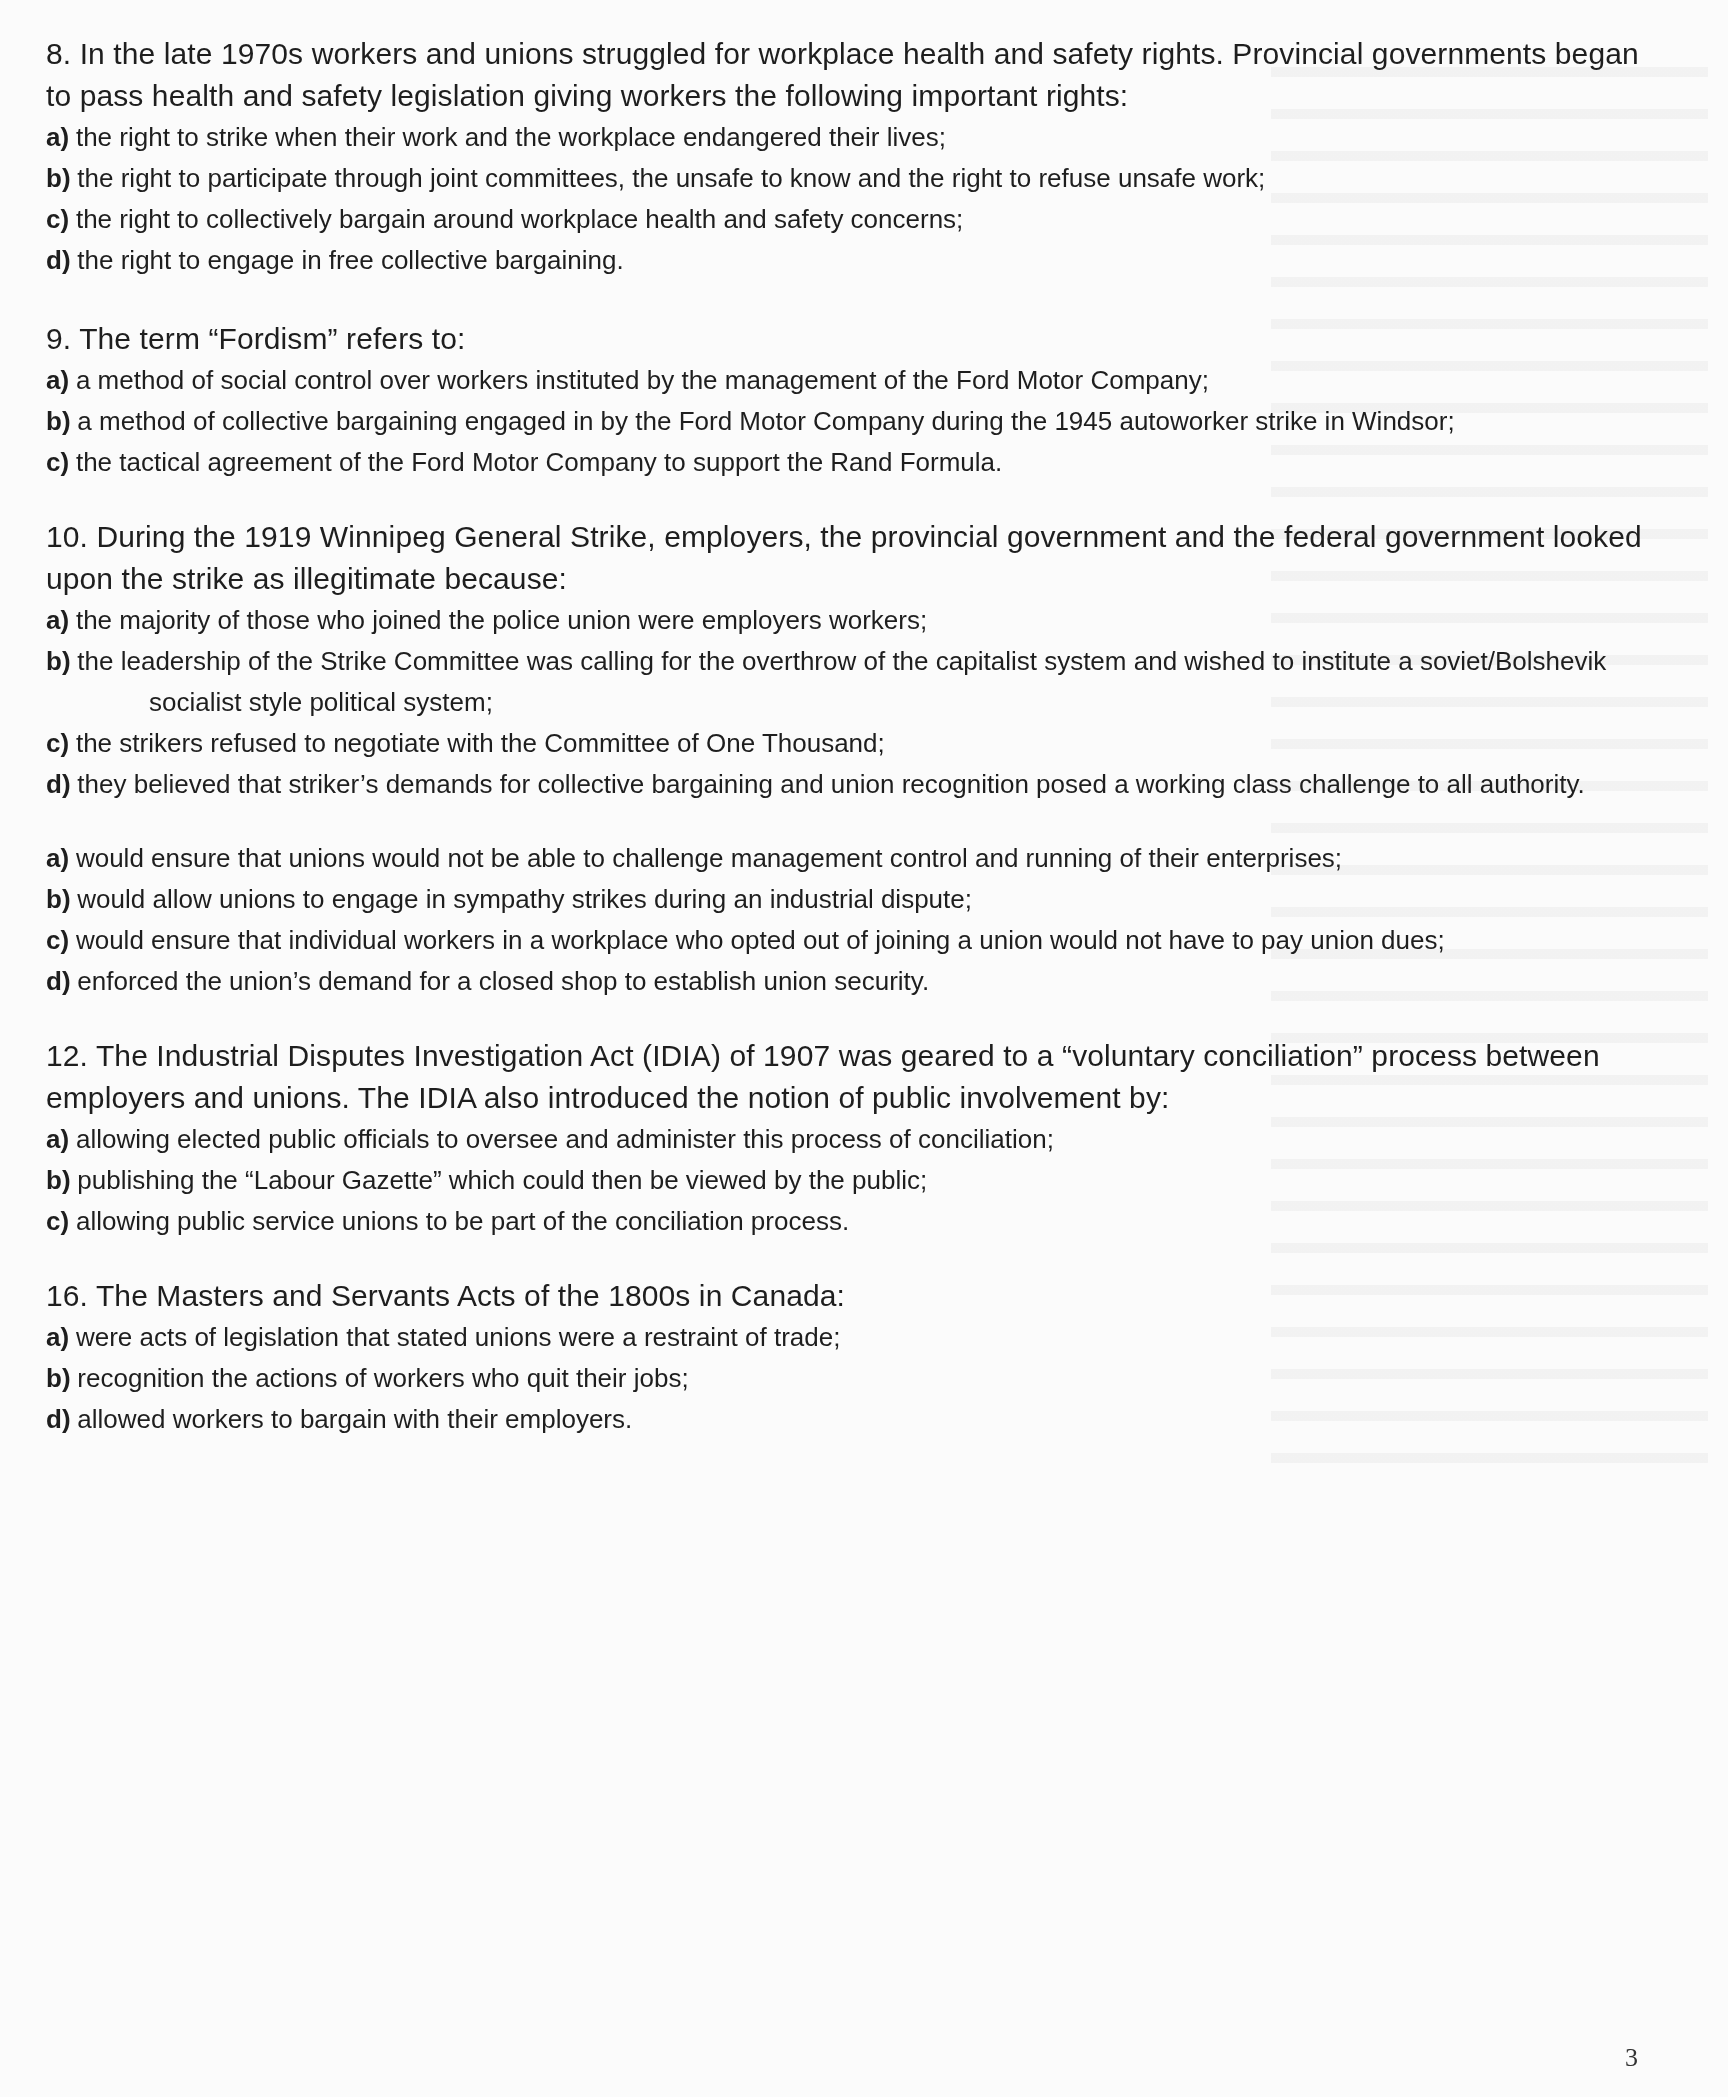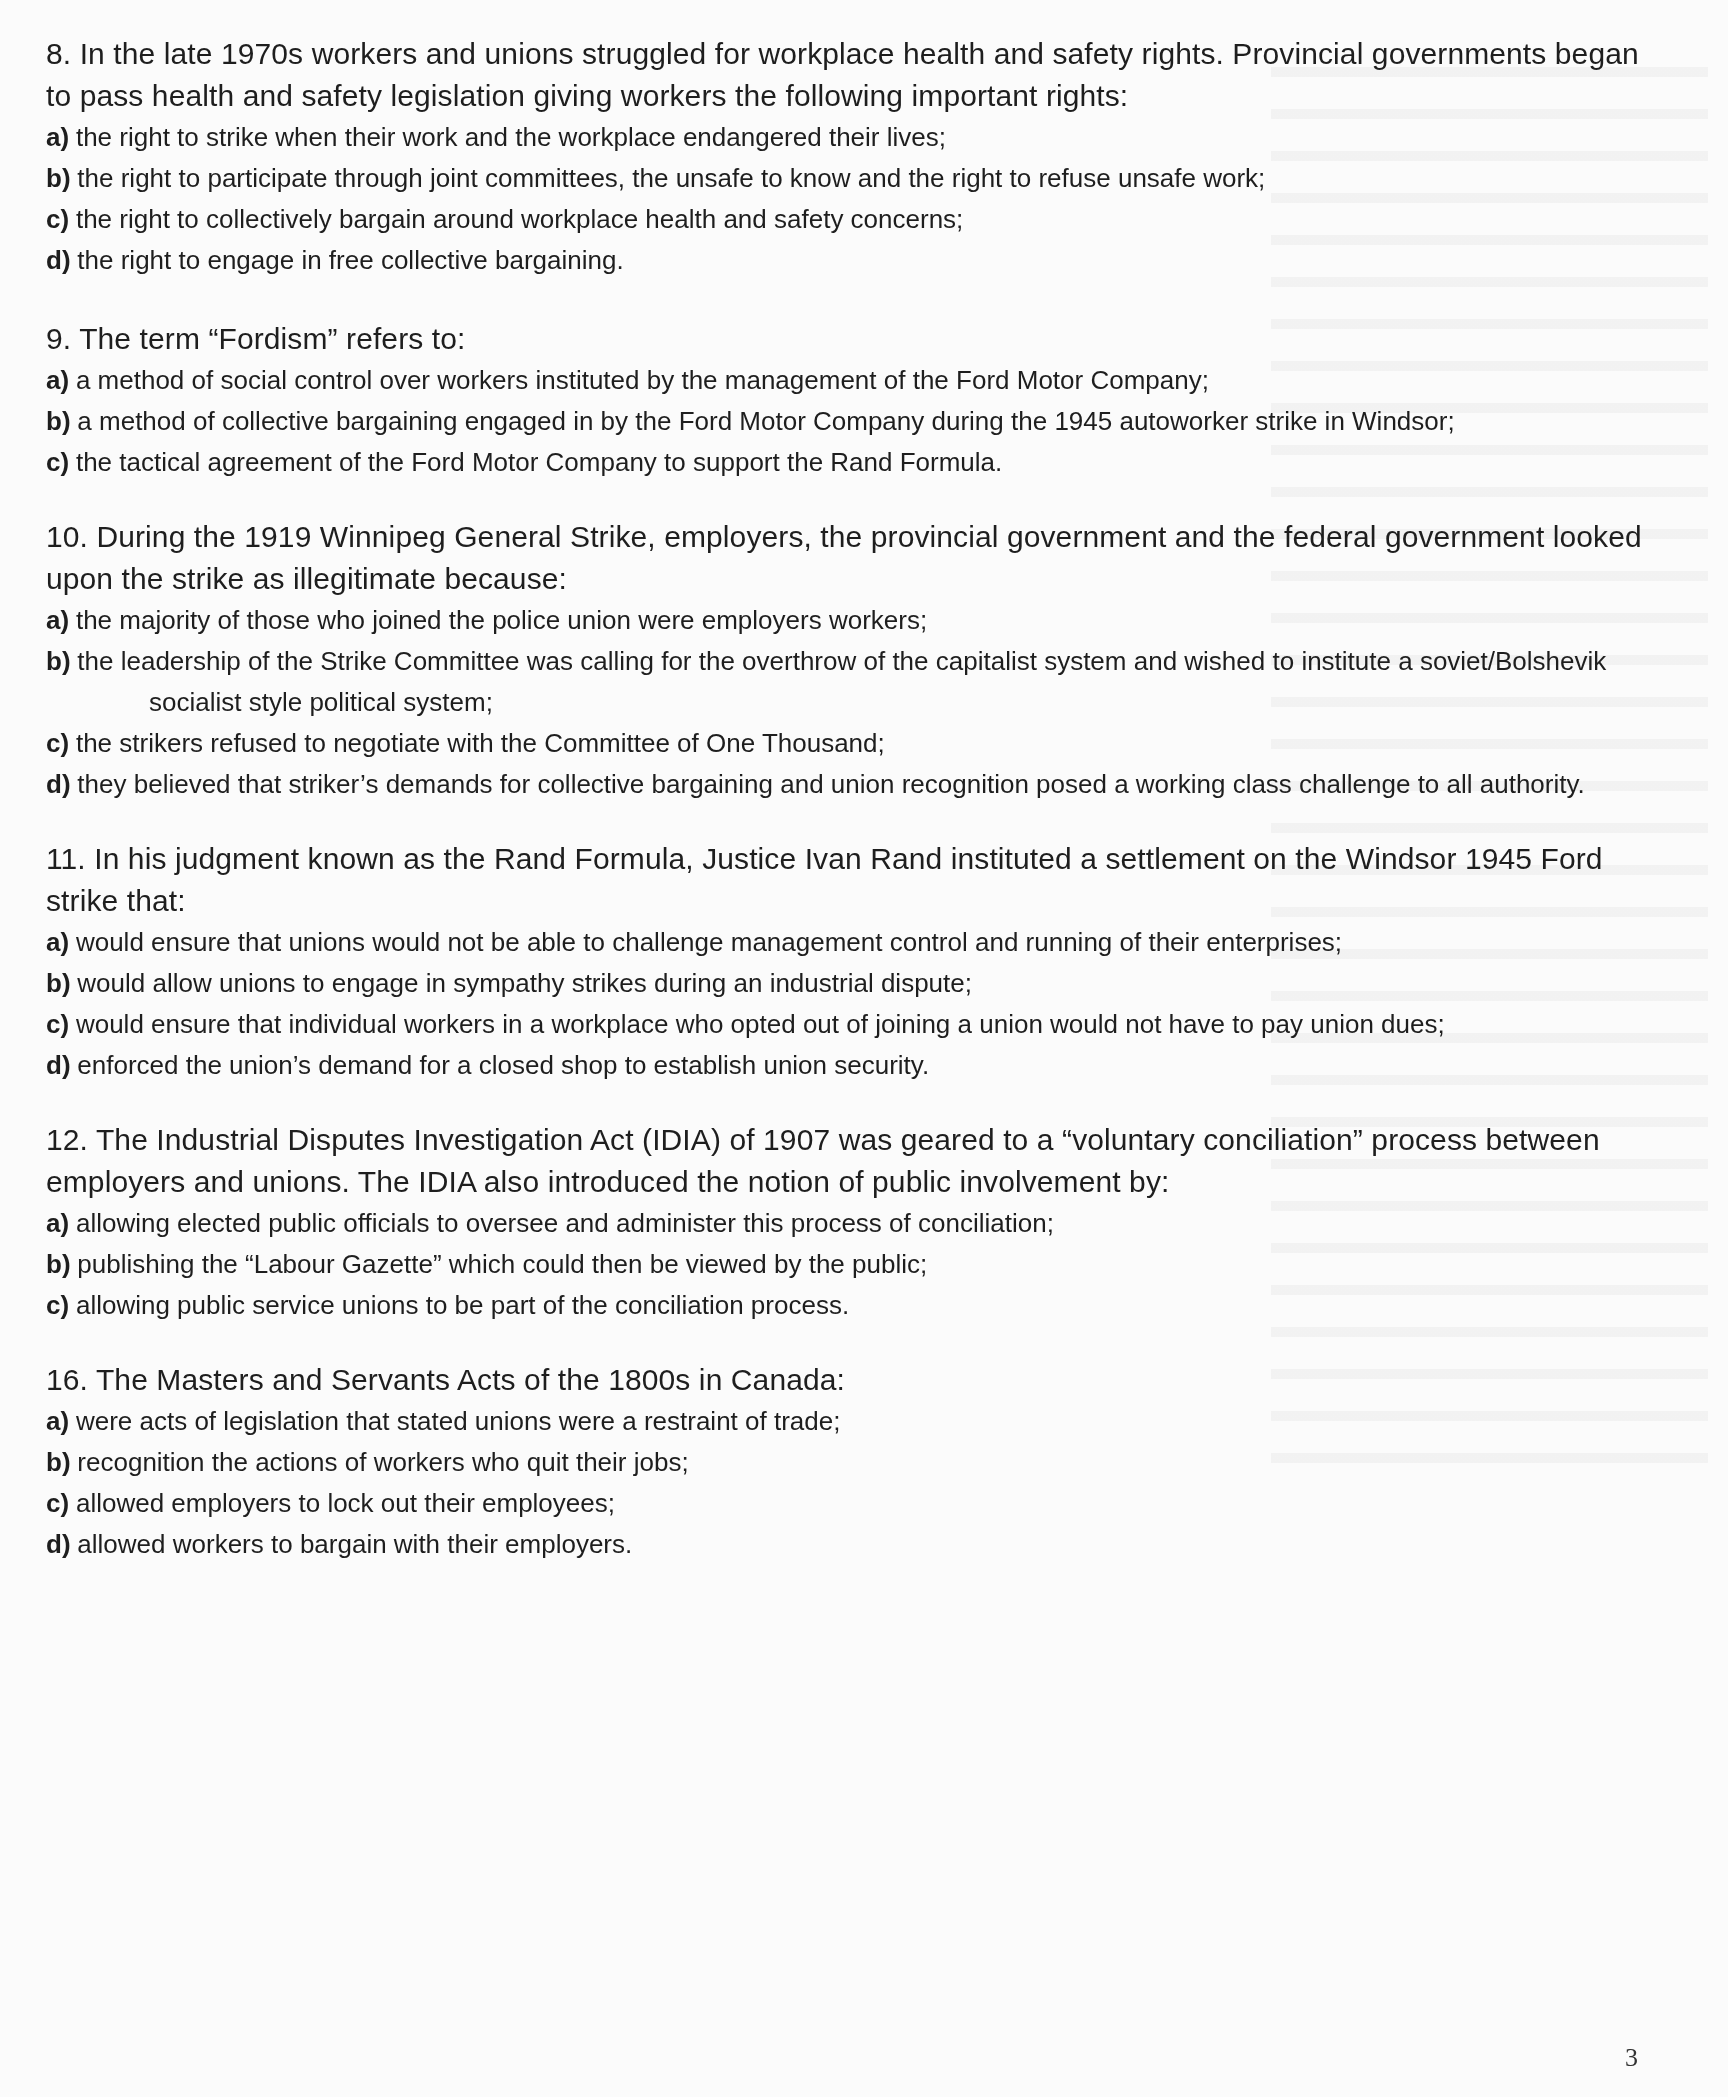--- a/index.html
+++ b/index.html
@@ -59,38 +59,36 @@
 
   <div class="question">
     <p class="qtext"><span>10.</span> <span>During the 1919 Winnipeg General Strike, employers, the provincial government and the federal government looked upon the strike as illegitimate because:</span></p>
     <p class="opt"><span class="lbl">a)</span><span>the majority of those who joined the police union were employers workers;</span></p>
     <p class="opt"><span class="lbl">b)</span><span>the leadership of the Strike Committee was calling for the overthrow of the capitalist system and wished to institute a soviet/Bolshevik socialist style political system;</span></p>
     <p class="opt"><span class="lbl">c)</span><span>the strikers refused to negotiate with the Committee of One Thousand;</span></p>
     <p class="opt"><span class="lbl">d)</span><span>they believed that striker’s demands for collective bargaining and union recognition posed a working class challenge to all authority.</span></p>
   </div>
 
   <div class="question">
-    <p class="qtext"><span>11.</span> <span>In his judgment known as the Rand Formula, Justice Ivan Rand instituted a settlement on the Windsor 1945 Ford strike that:</span></p>
     <p class="opt"><span class="lbl">a)</span><span>would ensure that unions would not be able to challenge management control and running of their enterprises;</span></p>
     <p class="opt"><span class="lbl">b)</span><span>would allow unions to engage in sympathy strikes during an industrial dispute;</span></p>
     <p class="opt"><span class="lbl">c)</span><span>would ensure that individual workers in a workplace who opted out of joining a union would not have to pay union dues;</span></p>
     <p class="opt"><span class="lbl">d)</span><span>enforced the union’s demand for a closed shop to establish union security.</span></p>
   </div>
 
   <div class="question">
     <p class="qtext"><span>12.</span> <span>The Industrial Disputes Investigation Act (IDIA) of 1907 was geared to a “voluntary conciliation” process between employers and unions. The IDIA also introduced the notion of public involvement by:</span></p>
     <p class="opt"><span class="lbl">a)</span><span>allowing elected public officials to oversee and administer this process of conciliation;</span></p>
     <p class="opt"><span class="lbl">b)</span><span>publishing the “Labour Gazette” which could then be viewed by the public;</span></p>
     <p class="opt"><span class="lbl">c)</span><span>allowing public service unions to be part of the conciliation process.</span></p>
   </div>
 
   <div class="question">
     <p class="qtext"><span>16.</span> <span>The Masters and Servants Acts of the 1800s in Canada:</span></p>
     <p class="opt"><span class="lbl">a)</span><span>were acts of legislation that stated unions were a restraint of trade;</span></p>
     <p class="opt"><span class="lbl">b)</span><span>recognition the actions of workers who quit their jobs;</span></p>
-    <p class="opt"><span class="lbl">c)</span><span>allowed employers to lock out their employees;</span></p>
     <p class="opt"><span class="lbl">d)</span><span>allowed workers to bargain with their employers.</span></p>
   </div>
 
 </div>
 
 <div class="page-number">3</div>
 
 
 </body></html>

